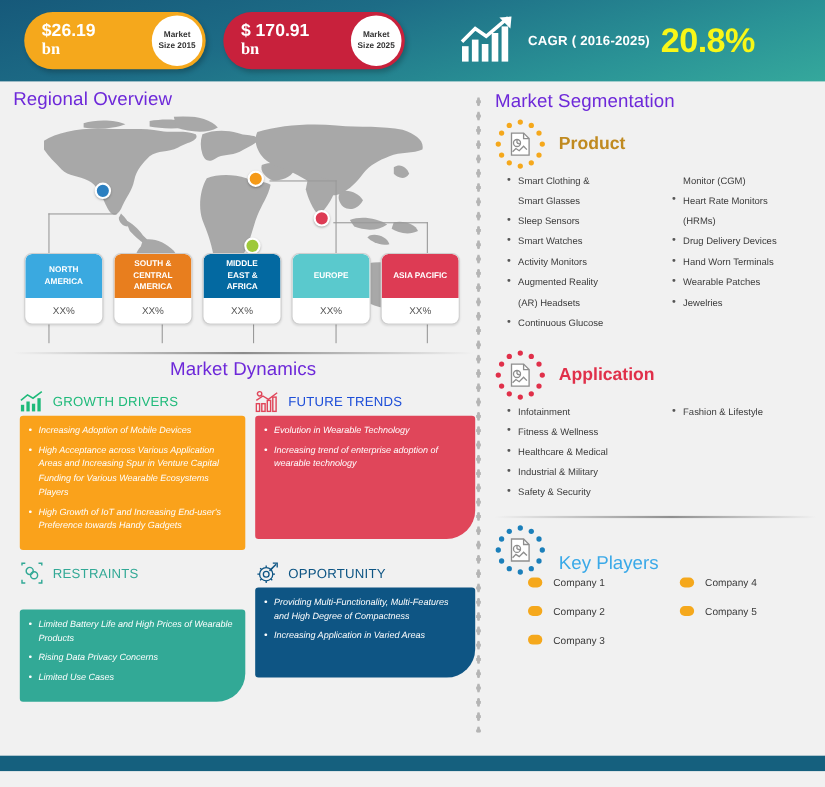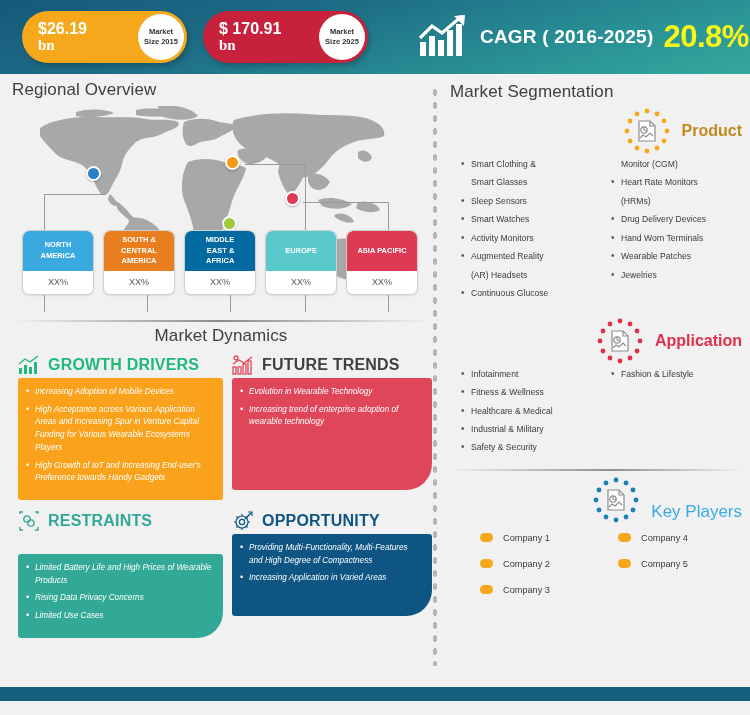--- a/index.html
+++ b/index.html
@@ -32,27 +32,27 @@
     position:absolute; right:3px; top:3px; width:46px; height:46px;
     border-radius:50%; background:#fff;
     display:flex; flex-direction:column; align-items:center; justify-content:center;
     font-size:7.5px; font-weight:bold; color:#333; line-height:1.3; text-align:center;
   }
   .cagr-wrap {
     position:absolute; left:418px; top:8px; height:58px;
     display:flex; align-items:center; gap:10px;
   }
   .cagr-icon { width:52px; height:46px; }
-  .cagr-label { color:#fff; font-size:19px; font-weight:bold; letter-spacing:.2px; }
+  .cagr-label { color:#fff; font-size:12px; font-weight:bold; letter-spacing:.2px; }
   .cagr-value { color:#f8f718; font-size:31px; font-weight:bold; letter-spacing:-.5px; }
 
   
   .left-col { position:absolute; left:12px; top:80px; width:418px; }
   .h2 {
-    color:#404040; font-size:17px; font-weight:normal;
+    color:#6d28d9; font-size:17px; font-weight:normal;
     letter-spacing:.1px;
   }
   .h2.center { text-align:center; }
   .sep {
     height:2px; margin:6px 0 4px;
     background:linear-gradient(to right,rgba(180,180,180,0) 0%,#8b8b8b 50%,rgba(180,180,180,0) 100%);
   }
 
   
   .map-area { position:relative; width:418px; height:210px; margin-top:4px; }
@@ -75,21 +75,21 @@
     border-radius:6px 6px 0 0;
   }
   .region-val { font-size:9px; color:#555; text-align:center; padding:6px 0 7px; }
 
   
   .dyn-grid {
     display:grid; grid-template-columns:205px 200px; gap:8px 9px;
     margin-top:6px; padding-left:6px;
   }
   .dyn-head { display:flex; align-items:center; gap:8px; height:26px; }
-  .dyn-title { font-size:16px; font-weight:bold; letter-spacing:.2px; }
+  .dyn-title { font-size:12px; font-weight:normal; letter-spacing:.2px; }
   .dyn-box {
     border-radius:3px; padding:8px 10px 10px 6px; color:#fff;font-style:italic;
   }
   .dyn-box.g { background:#faa21b; min-height:112px; }
   .dyn-box.t { background:#e0465a; min-height:112px; border-bottom-right-radius:26px; }
   .dyn-box.r { background:#32a996; min-height:82px; border-bottom-right-radius:26px;margin-top:20px; }
   .dyn-box.o { background:#0e5584; min-height:82px; border-bottom-right-radius:26px; }
   .dyn-box ul { list-style:none; }
   .dyn-box li {
     font-size:8.2px; line-height:1.55; margin-bottom:5px;
@@ -101,41 +101,41 @@
 
   
   .vdots {
     position:absolute; left:432px; top:86px; width:6px; height:580px;
     background-image:radial-gradient(#b5b5b5 42%, transparent 44%);
     background-size:6px 13px; background-repeat:repeat-y;
   }
 
   
   .right-col { position:absolute; left:450px; top:82px; width:292px; }
-  .seg-head { display:flex; align-items:center; gap:12px; margin:6px 0 4px;justify-content:flex-end; }
+  .seg-head { display:flex; align-items:center; gap:12px; margin:6px 0 4px; }
   .dotted-icon {
     position:relative; width:46px; height:46px; flex:none;
   }
   .seg-title { font-size:16px; font-weight:bold; }
   .seg-title.big { font-size:17px; font-weight:normal; }
   .seg-cols { display:grid; grid-template-columns:150px 142px; padding-left:10px; }
   .seg-cols ul { list-style:none; }
   .seg-cols li {
     font-size:8.6px; color:#3b3b3b; line-height:1.45;
     margin-bottom:6px; padding-left:11px; position:relative;
   }
   .seg-cols li.bullet:before {
     content:"•"; position:absolute; left:1px; top:-1px; color:#555; font-size:10px;
   }
   .seg-sep {
     height:2px; margin:9px 0 4px;
     background:linear-gradient(to right,rgba(170,170,170,0) 0%,#8f8f8f 55%,rgba(170,170,170,0) 100%);
   }
   .kp-grid { display:grid; grid-template-columns:138px 138px; padding-left:30px; margin-top:2px; }
-  .kp-item { display:flex; align-items:center; gap:10px; height:26px; }
+  .kp-item { display:flex; gap:10px; height:26px; }
   .kp-dot { width:13px; height:9px; border-radius:5px; background:#f5a81c; flex:none; }
   .kp-label { font-size:9.2px; color:#3b3b3b; }
 
   
   .footer {
     position:absolute; left:0; bottom:14px; width:750px; height:14px;
     background:#15607e;
   }
 </style>
 </head>
@@ -316,21 +316,21 @@
           <svg width="22" height="20" viewBox="0 0 22 20">
             <g fill="none" stroke="#e0465a" stroke-width="1.3">
               <rect x="1" y="12" width="3" height="7"></rect>
                 <rect x="6" y="12" width="3" height="7"></rect>
               <rect x="11" y="9" width="3" height="10"></rect>
                 <rect x="16" y="6" width="3" height="13"></rect>
               <path d="M1 9 L7 5 L12 8 L20 2"></path>
                 <circle cx="4" cy="3" r="2"></circle>
             </g>
           </svg>
-          <span class="dyn-title" style="color:#404040;">FUTURE TRENDS</span>
+          <span class="dyn-title" style="color:#1d4ed8;">FUTURE TRENDS</span>
         </div>
         <div class="dyn-box t">
           <ul>
             <li>Evolution in Wearable Technology</li>
             <li>Increasing trend of enterprise adoption of wearable technology</li>
           </ul>
         </div>
       </div>
 
       <div>

